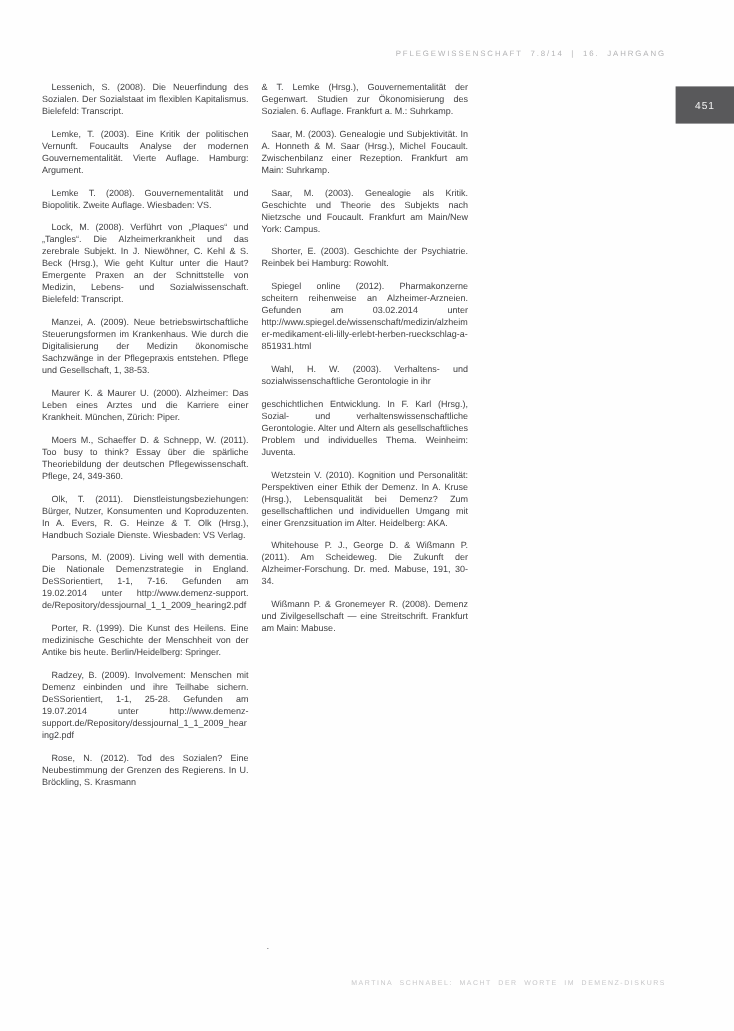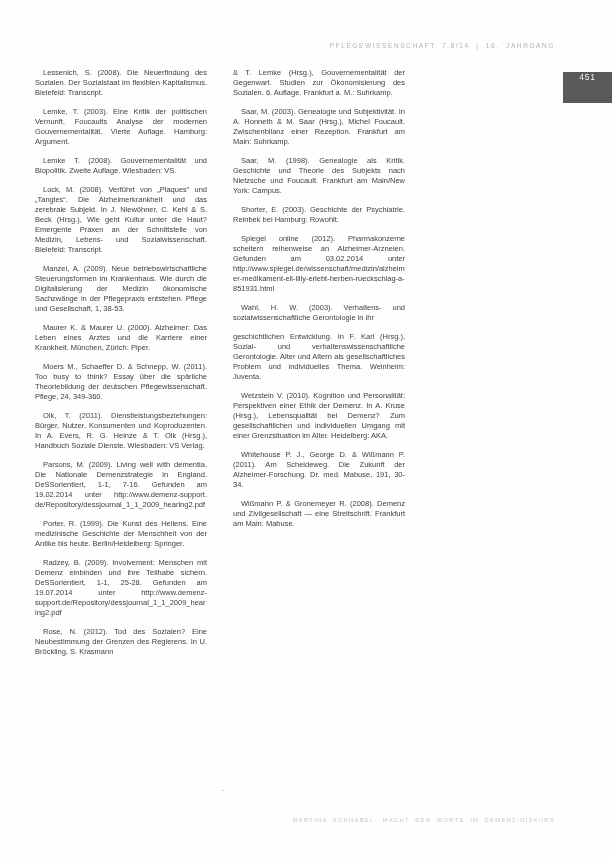--- a/index.html
+++ b/index.html
@@ -20,35 +20,35 @@
     color:#b2b2b4;
     text-transform:uppercase;
     white-space:nowrap;
   }
   .page-badge{
     position:absolute;
     top:72px;right:0;
     width:49px;height:31px;
     background:#59595b;
     color:#f4f4f4;
-    display:flex;justify-content:center;
+    display:flex;align-items:center;justify-content:center;
     font-size:8.5px;
     letter-spacing:0.8px;
   }
   .col{
     position:absolute;
     top:68px;
     width:172px;
     color:#414143;
     font-size:7.5px;
     line-height:10px;
     text-align:justify;
   }
   .col-left{left:35px;}
-  .col-right{left:233px;}
+  .col-right{left:218px;}
   .ref{margin:0 0 9px 0; word-break:break-word;}
   .ref.indent{text-indent:8px;}
   .stray-mark{
     position:absolute;
     left:222px;top:784px;
     color:#6a6a6c;
     font-size:8px;
   }
   .footer-title{
     position:absolute;
@@ -83,21 +83,21 @@
       <p class="ref indent">Olk, T. (2011). Dienstleistungsbeziehungen: Bürger, Nutzer, Konsumenten und Koproduzenten. In A. Evers, R. G. Heinze &amp; T. Olk (Hrsg.), Handbuch Soziale Dienste. Wiesbaden: VS Verlag.</p>
       <p class="ref indent">Parsons, M. (2009). Living well with dementia. Die Nationale Demenzstrategie in England. DeSSorientiert, 1-1, 7-16. Gefunden am 19.02.2014 unter http://www.demenz-support. de/Repository/dessjournal_1_1_2009_hearing2.pdf</p>
       <p class="ref indent">Porter, R. (1999). Die Kunst des Heilens. Eine medizinische Geschichte der Menschheit von der Antike bis heute. Berlin/Heidelberg: Springer.</p>
       <p class="ref indent">Radzey, B. (2009). Involvement: Menschen mit Demenz einbinden und ihre Teilhabe sichern. DeSSorientiert, 1-1, 25-28. Gefunden am 19.07.2014 unter http://www.demenz-support.de/Repository/dessjournal_1_1_2009_hearing2.pdf</p>
       <p class="ref indent">Rose, N. (2012). Tod des Sozialen? Eine Neubestimmung der Grenzen des Regierens. In U. Bröckling, S. Krasmann</p>
     </div>
 
   <div class="col col-right">
       <p class="ref">&amp; T. Lemke (Hrsg.), Gouvernementalität der Gegenwart. Studien zur Ökonomisierung des Sozialen. 6. Auflage. Frankfurt a. M.: Suhrkamp.</p>
       <p class="ref indent">Saar, M. (2003). Genealogie und Subjektivität. In A. Honneth &amp; M. Saar (Hrsg.), Michel Foucault. Zwischenbilanz einer Rezeption. Frankfurt am Main: Suhrkamp.</p>
-      <p class="ref indent">Saar, M. (1998). Genealogie als Kritik. Geschichte und Theorie des Subjekts nach Nietzsche und Foucault. Frankfurt am Main/New York: Campus.</p>
+      <p class="ref indent">Saar, M. (2003). Genealogie als Kritik. Geschichte und Theorie des Subjekts nach Nietzsche und Foucault. Frankfurt am Main/New York: Campus.</p>
       <p class="ref indent">Shorter, E. (2003). Geschichte der Psychiatrie. Reinbek bei Hamburg: Rowohlt.</p>
       <p class="ref indent">Spiegel online (2012). Pharmakonzerne scheitern reihenweise an Alzheimer-Arzneien. Gefunden am 03.02.2014 unter http://www.spiegel.de/wissenschaft/medizin/alzheimer-medikament-eli-lilly-erlebt-herben-rueckschlag-a-851931.html</p>
       <p class="ref indent">Wahl, H. W. (2003). Verhaltens- und sozialwissenschaftliche Gerontologie in ihr</p>
       <p class="ref">geschichtlichen Entwicklung. In F. Karl (Hrsg.), Sozial- und verhaltenswissenschaftliche Gerontologie. Alter und Altern als gesellschaftliches Problem und individuelles Thema. Weinheim: Juventa.</p>
       <p class="ref indent">Wetzstein V. (2010). Kognition und Personalität: Perspektiven einer Ethik der Demenz. In A. Kruse (Hrsg.), Lebensqualität bei Demenz? Zum gesellschaftlichen und individuellen Umgang mit einer Grenzsituation im Alter. Heidelberg: AKA.</p>
       <p class="ref indent">Whitehouse P. J., George D. &amp; Wißmann P. (2011). Am Scheideweg. Die Zukunft der Alzheimer-Forschung. Dr. med. Mabuse, 191, 30-34.</p>
       <p class="ref indent">Wißmann P. &amp; Gronemeyer R. (2008). Demenz und Zivilgesellschaft — eine Streitschrift. Frankfurt am Main: Mabuse.</p>
     </div>
 
   <div class="stray-mark">.</div>

